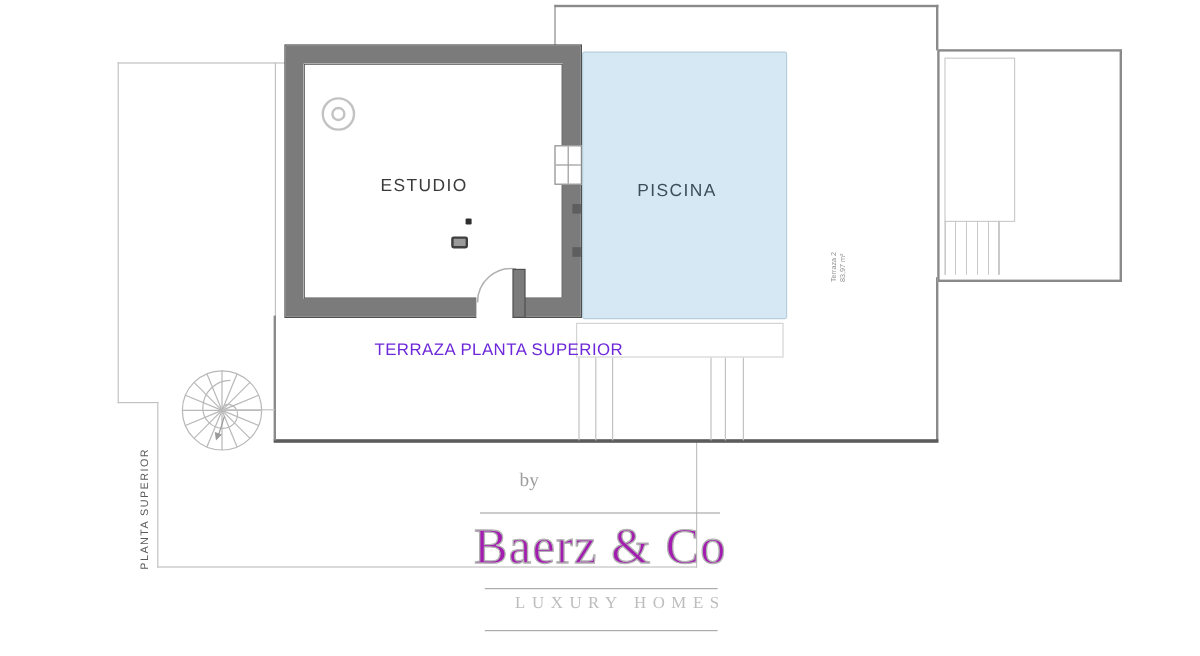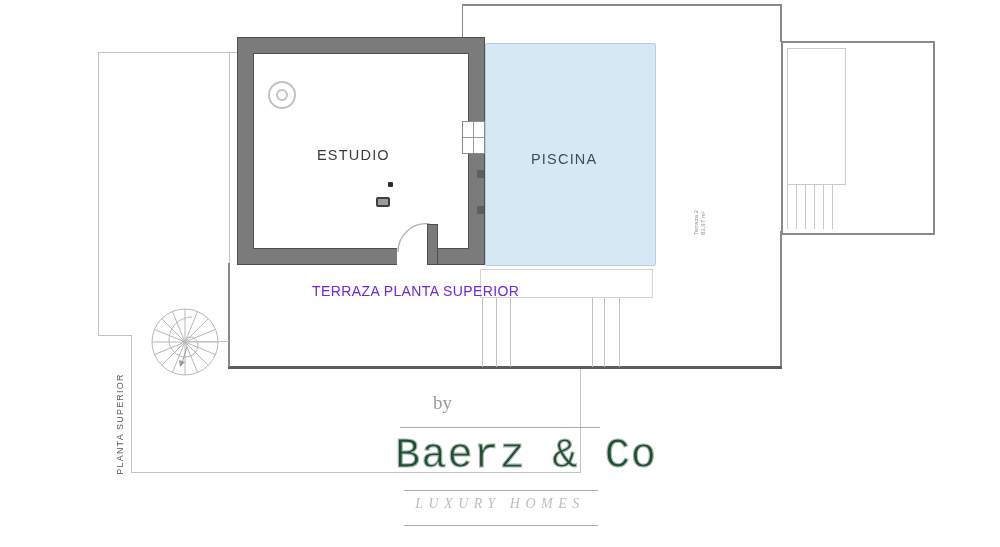--- a/index.html
+++ b/index.html
@@ -13,22 +13,22 @@
   .lineD{background:#5c5c5c;}   
   .label{color:#6d28d9;font-size:14px;letter-spacing:.4px;white-space:nowrap;}
   .room-label{font-size:14.5px;letter-spacing:1.2px;color:#3a3a3a;white-space:nowrap;}
   .pool-label{color:#3c4e5a;}
   .vtext{transform:rotate(-90deg);transform-origin:center;color:#5a5a5a;
          font-size:9px;letter-spacing:1.2px;white-space:nowrap;text-align:center;}
   .annex-note{transform:rotate(-90deg);transform-origin:center;color:#8f8f8f;
          font-size:6px;line-height:7px;white-space:nowrap;text-align:left;}
   .wm{font-family:"Liberation Serif",serif;color:#9c9c9c;}
   .wm-brand{
-    font-family:Liberation Mono, monospace;font-size:42px;line-height:42px;
-    color:#14532d;-webkit-text-stroke:1.1px #b2b2b2;letter-spacing:1px;
+    font-family:Liberation Serif, serif;font-size:42px;line-height:42px;
+    color:#a21caf;-webkit-text-stroke:1.1px #b2b2b2;letter-spacing:1px;
     white-space:nowrap;text-align:center;width:210px;
   }
   .wm-tag{
     font-family:"Liberation Serif",serif;font-size:14px;color:#bdbdbd;
     letter-spacing:5.5px;white-space:nowrap;text-align:center;width:206px;
   }
   .wm-rule{background:#ababab;height:1px;}
   .stairs-strip{
     background:repeating-linear-gradient(90deg,#c9c9c9 0,#c9c9c9 1px,transparent 1px,transparent 9px);
   }
@@ -122,21 +122,21 @@
       <div>83,97 m²</div>
     </div>
   </div>
 
   <div class="abs room-label" style="left:317px;top:147px;">ESTUDIO</div>
   <div class="abs room-label pool-label" style="left:531px;top:151px;text-align:right;">PISCINA</div>
   <div class="abs label" style="left:312px;top:283px;">TERRAZA PLANTA SUPERIOR</div>
   <div class="abs vtext" style="left:66px;top:418px;width:110px;height:12px;">PLANTA SUPERIOR</div>
 
   <div class="abs" style="left:395px;top:390px;width:210px;height:140px;">
-    <div class="abs wm" style="left:38px;top:2px;font-size:19px;">by</div>
+    <div class="abs wm" style="left:38px;top:2px;font-size:16px;">by</div>
     <div class="abs wm-rule" style="left:5px;top:37px;width:200px;"></div>
     <div class="abs wm-brand" style="left:0px;top:45px;">Baerz &amp; Co</div>
     <div class="abs wm-rule" style="left:9px;top:100px;width:194px;"></div>
-    <div class="abs wm-tag" style="left:2px;top:106px;font-style:italic;">LUXURY HOMES</div>
+    <div class="abs wm-tag" style="left:19px;top:106px;">LUXURY HOMES</div>
     <div class="abs wm-rule" style="left:9px;top:135px;width:194px;"></div>
   </div>
 
 </div>
 
 </body></html>

